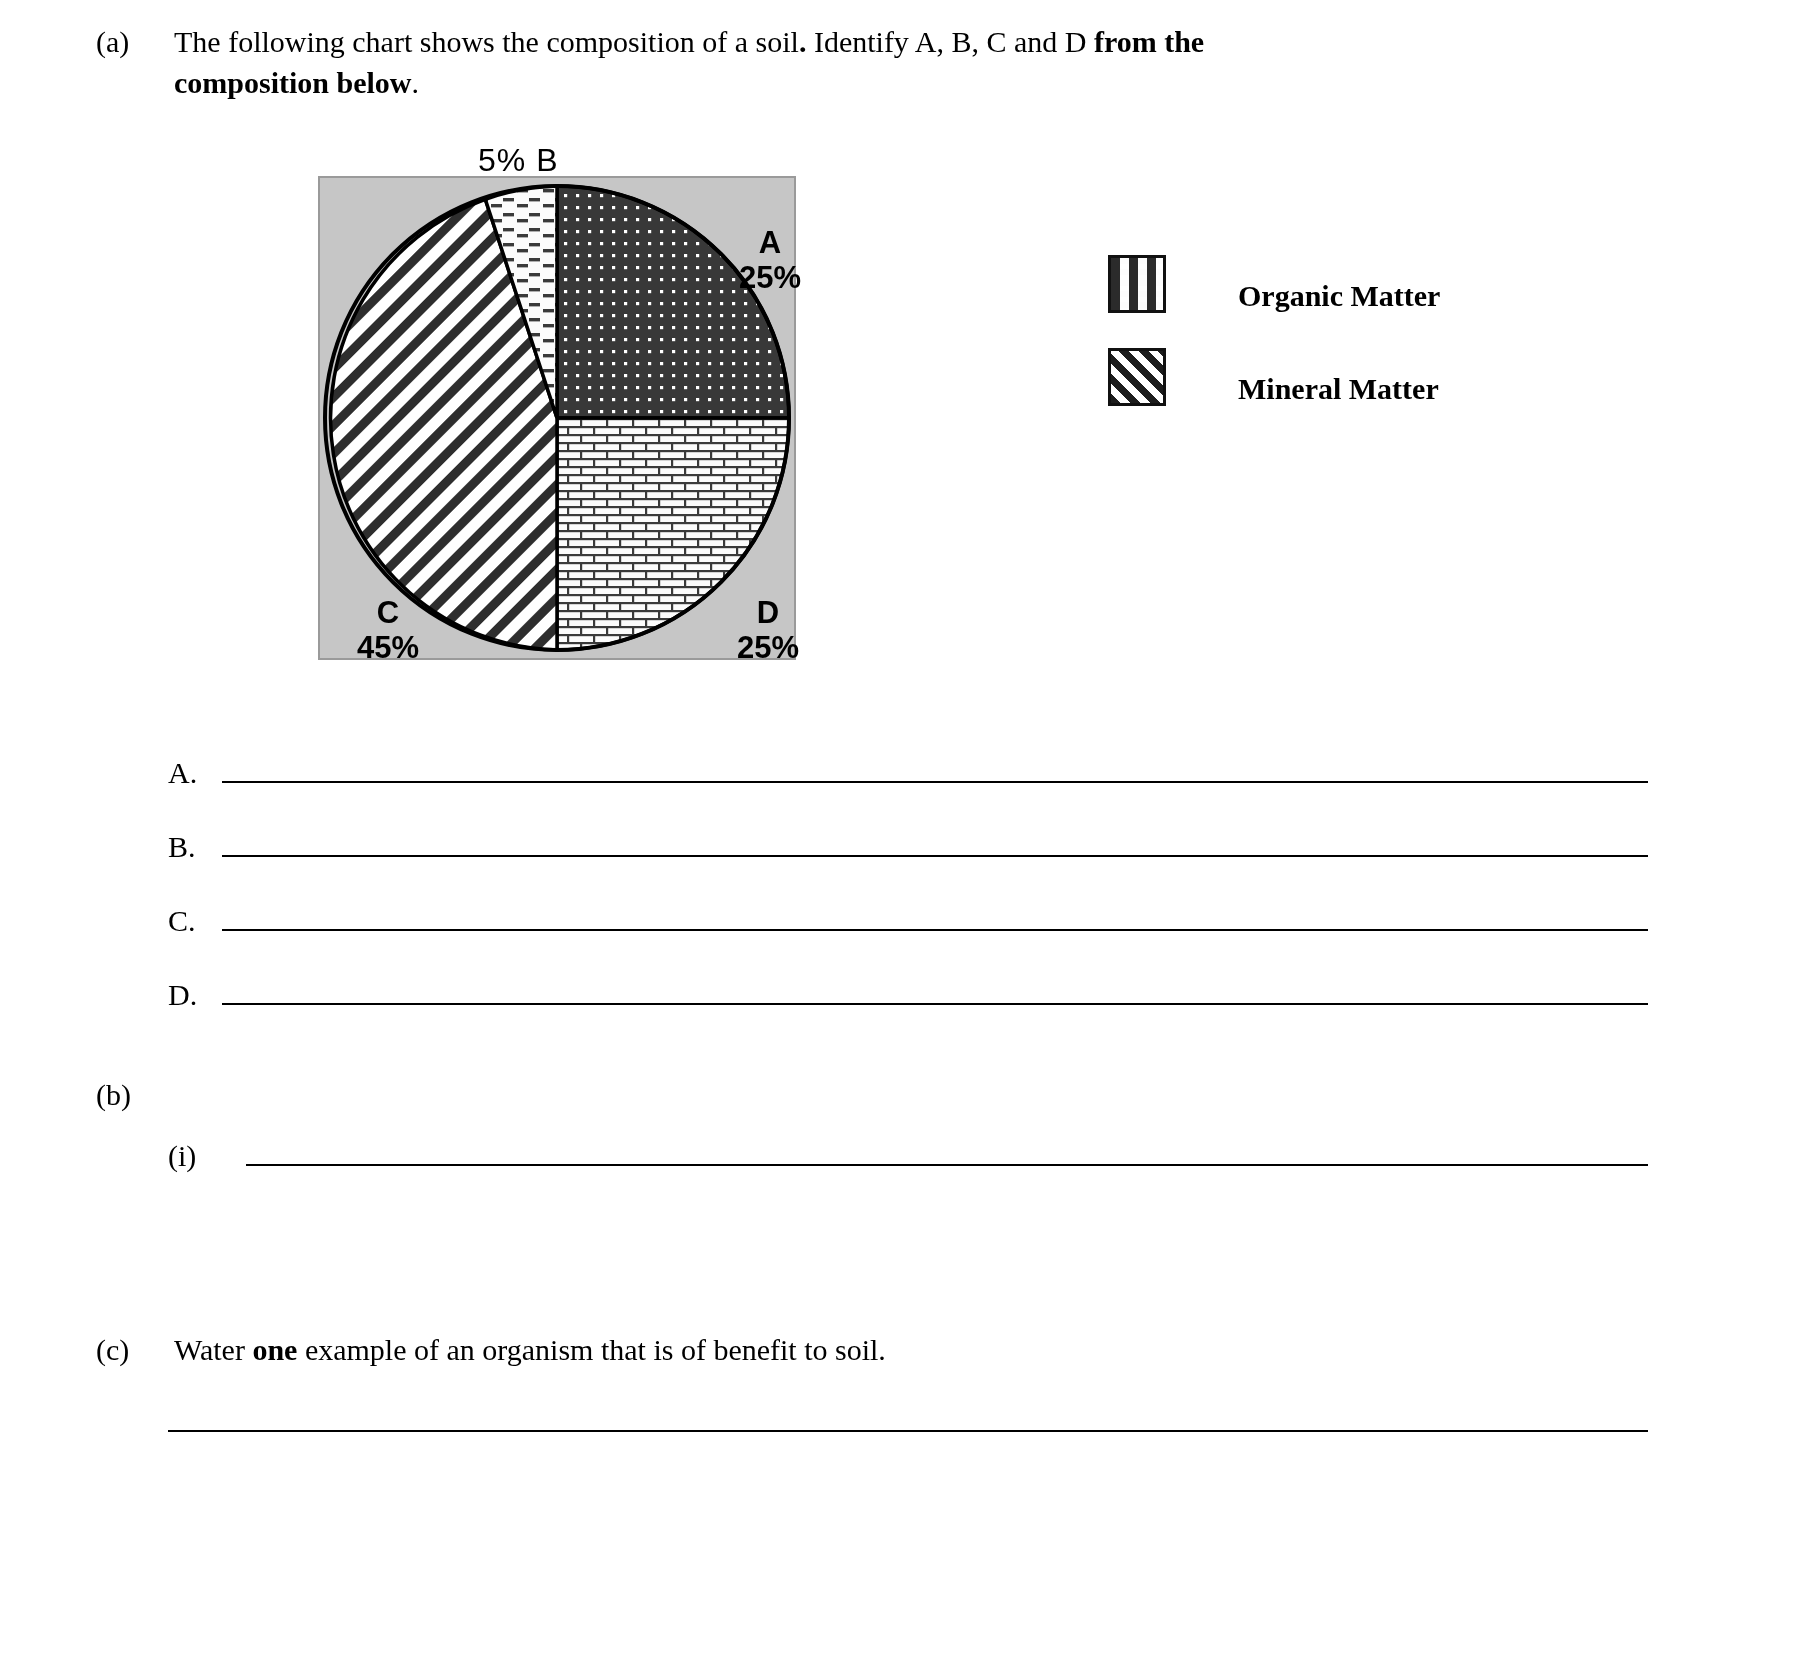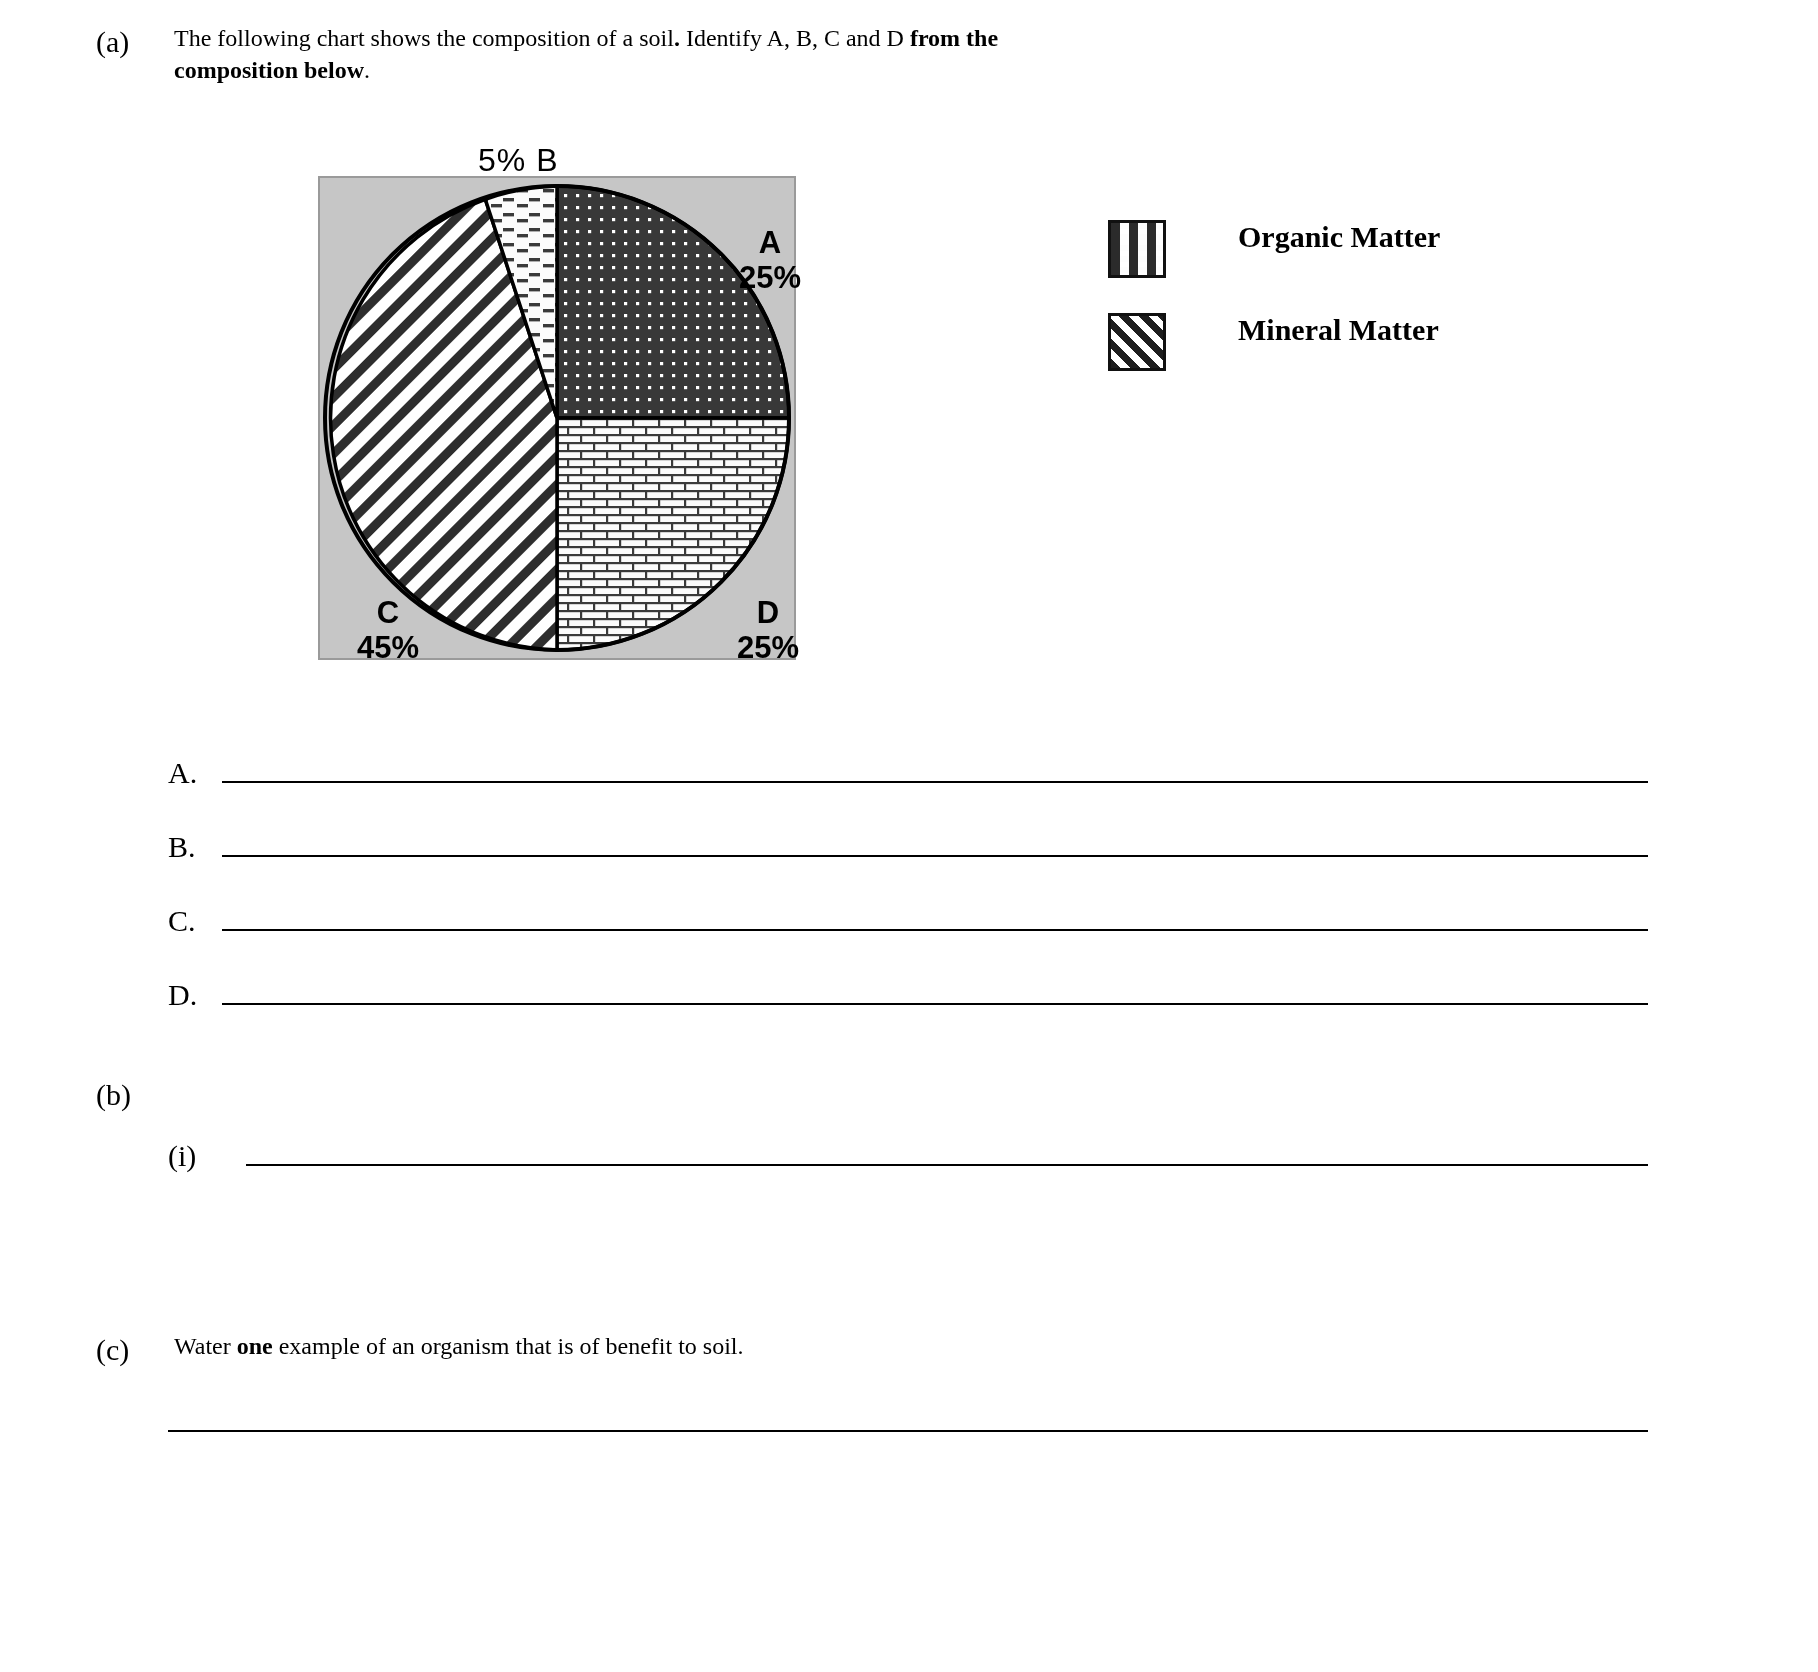--- a/index.html
+++ b/index.html
@@ -12,21 +12,21 @@
     position:relative;
     overflow:hidden;
   }
 
   
   .q-row { display:flex; align-items:flex-start; }
   .q-marker {
     width:78px; flex:0 0 78px;
     font-size:30px; line-height:1.30;
   }
-  .q-text { font-size:24px; line-height:1.35; }
+  .q-text { font-size:30px; line-height:1.35; }
   .b { font-weight:bold; }
 
   
   #part-a { position:absolute; left:96px; top:22px; width:1330px; }
 
   
   #figure-area { position:absolute; left:96px; top:140px; width:1600px; height:540px; }
 
   
   #chart-block { position:absolute; left:222px; top:0px; width:520px; height:530px; }
@@ -52,21 +52,21 @@
     font-family:"Liberation Sans", sans-serif;
     font-weight:bold; font-size:31px; line-height:1.12;
     white-space:nowrap;
   }
   #label-a { left:405px; top:48px; text-align:center; width:90px; }
   #label-c { left:18px;  top:418px; text-align:center; width:100px; }
   #label-d { left:398px; top:418px; text-align:center; width:100px; }
 
   
   #legend { position:absolute; left:1012px; top:80px; width:470px; }
-  .legend-row { display:flex; align-items:flex-start; height:93px; }
+  .legend-row { display:flex; align-items:flex-end; height:93px; }
   .swatch {
     width:58px; height:58px;
     border:3px solid #111;
     flex:0 0 58px;
     background-color:#ffffff;
   }
   .legend-label {
     margin-left:72px;
     font-size:30px; font-weight:bold;
     font-family:"Liberation Serif", serif;

